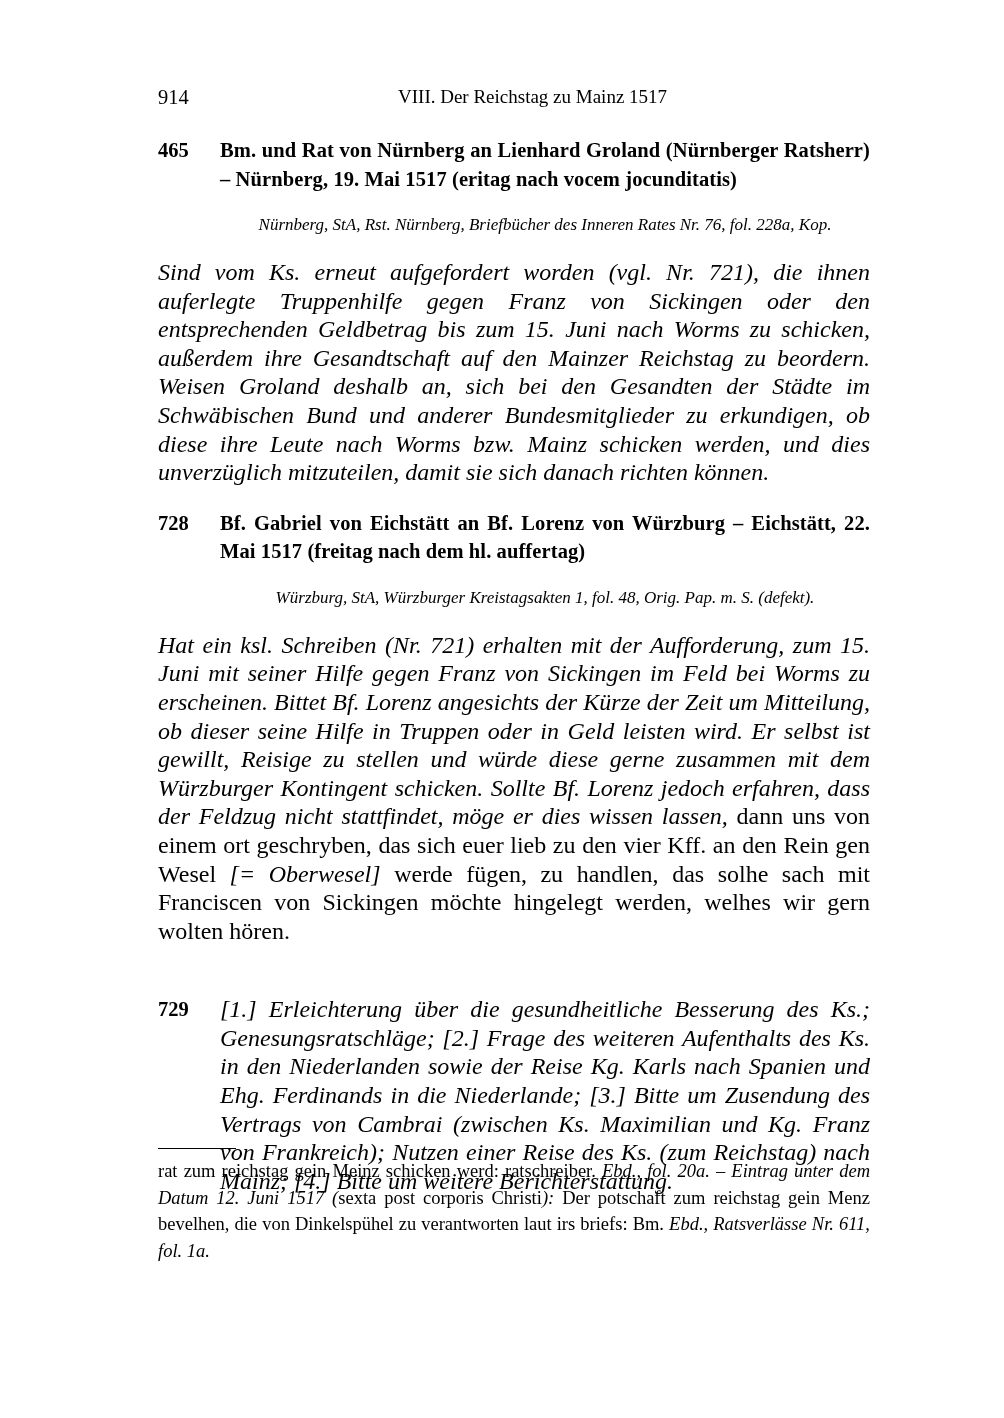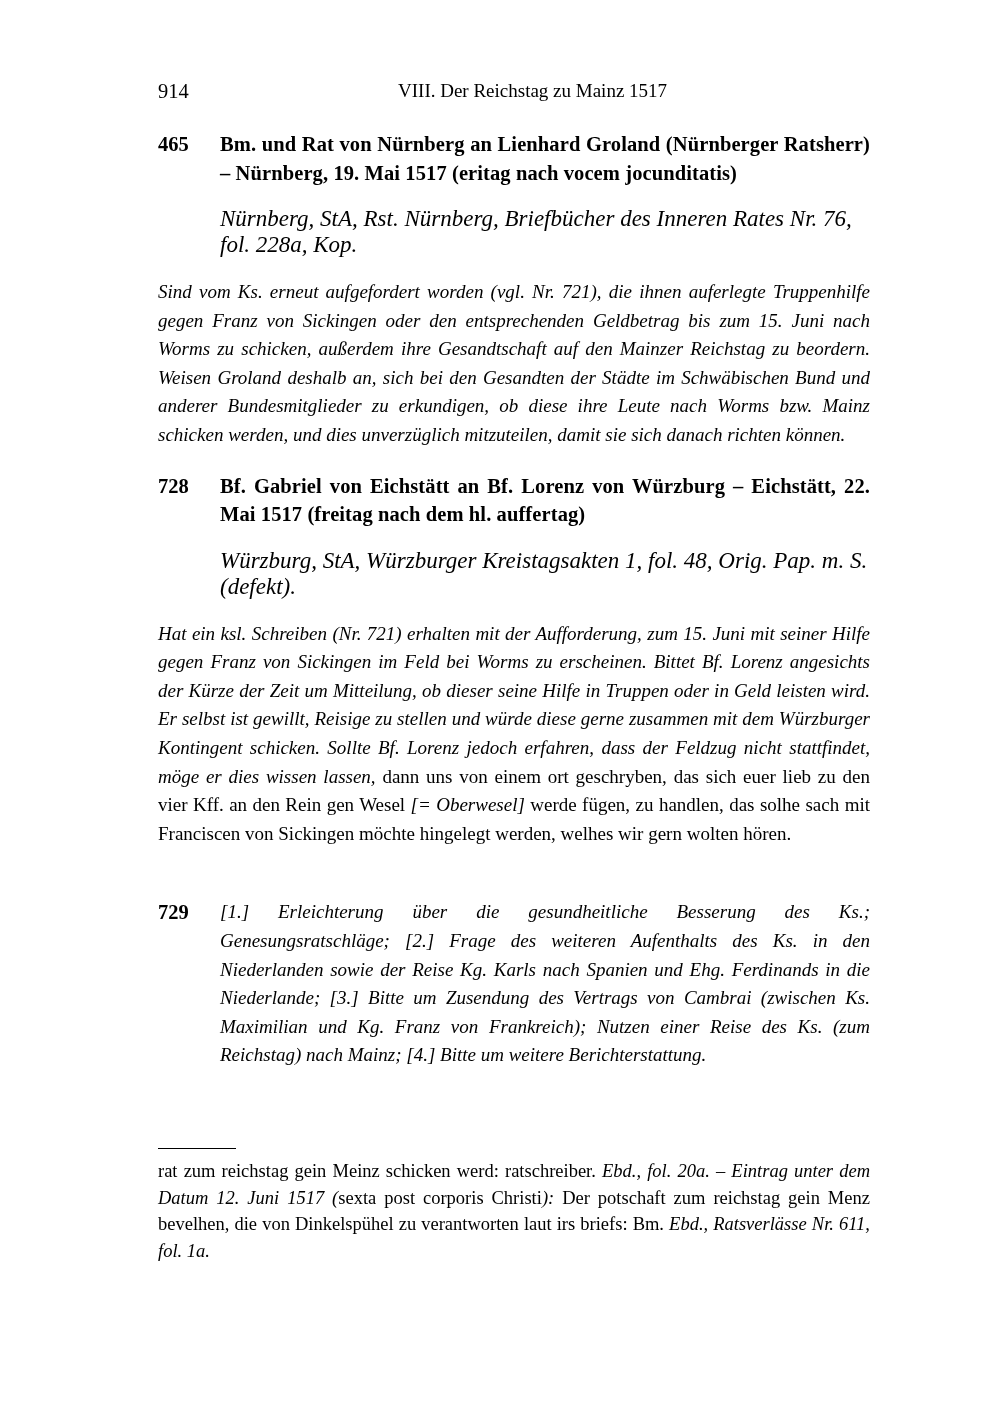--- a/index.html
+++ b/index.html
@@ -16,21 +16,21 @@
     width: 1004px;
     height: 1418px;
     margin: 0 auto;
     background: #ffffff;
     overflow: hidden;
     box-sizing: border-box;
   }
   .content {
     position: absolute;
     left: 158px;
-    top: 74px;
+    top: 80px;
     width: 712px;
   }
 
   
   .running-head {
     position: relative;
     height: 34px;
     font-size: 19.5px;
     line-height: 34px;
   }
@@ -68,29 +68,29 @@
     line-height: 28.5px;
     text-align: justify;
     text-justify: inter-word;
     letter-spacing: 0.1px;
   }
 
   .source-line {
     margin-left: 62px;
     margin-top: 19px;
     font-style: italic;
-    font-size: 23px;
+    font-size: 17px;
     line-height: 26px;
-    text-align: left;
+    text-align: center;
   }
 
   .regest {
     margin-top: 20px;
     font-style: italic;
-    font-size: 19px;
+    font-size: 24px;
     line-height: 28.6px;
     text-align: justify;
     text-justify: inter-word;
   }
   .regest.indent-block {
     margin-left: 62px;
     margin-top: 22px;
   }
   .regest .roman {
     font-style: normal;

